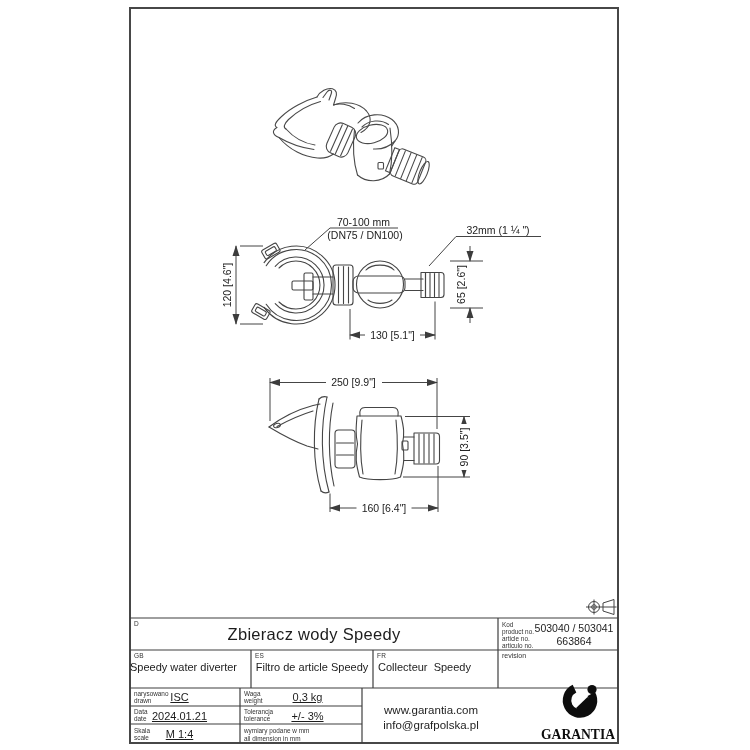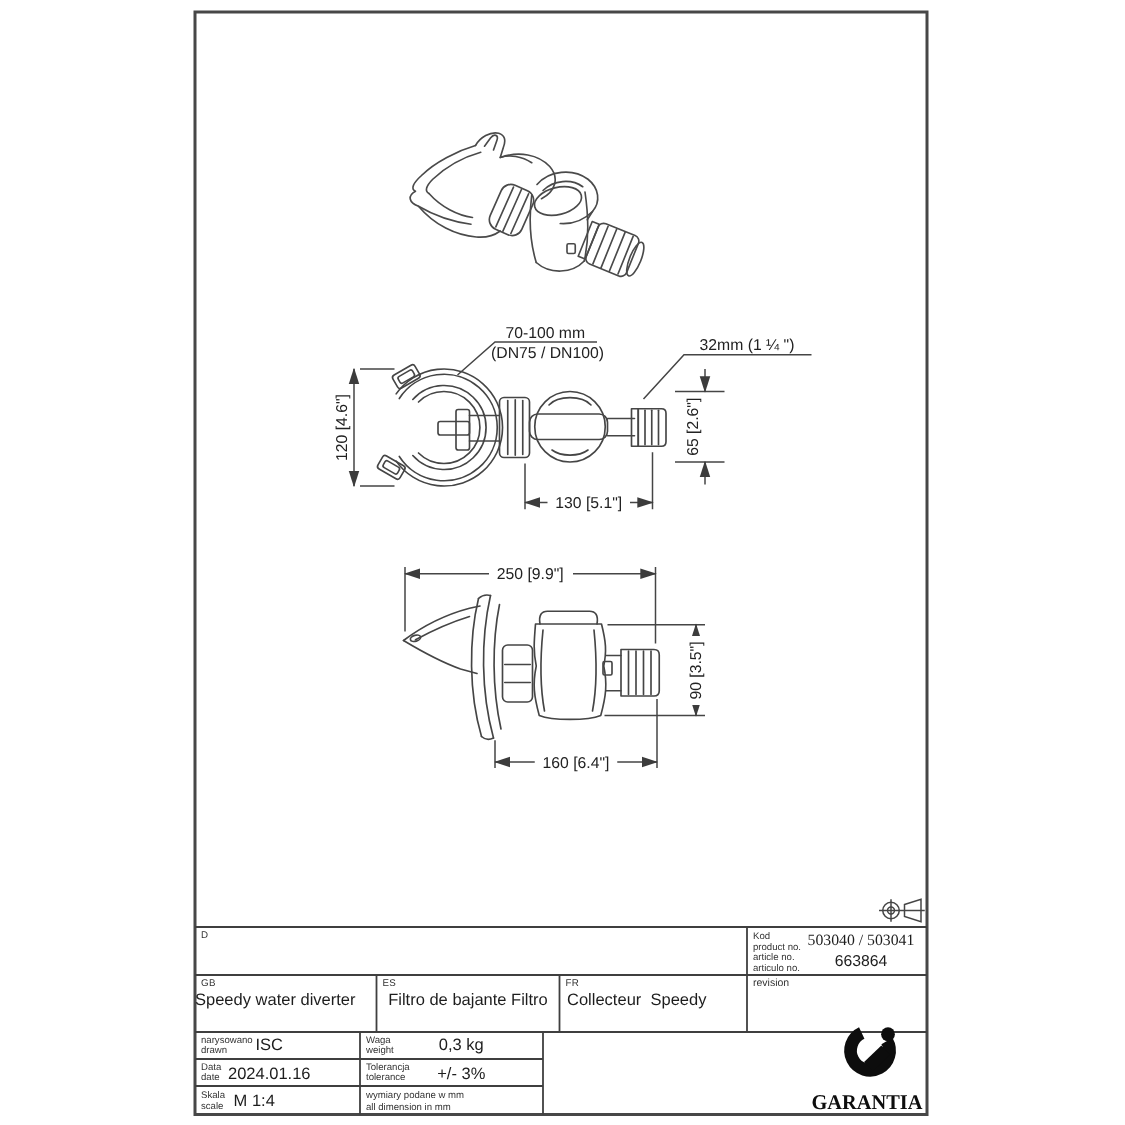--- a/index.html
+++ b/index.html
@@ -5,21 +5,21 @@
   html,body{margin:0;padding:0;background:#fff;}
   .page{position:relative;width:750px;height:750px;background:#fff;overflow:hidden;
         font-family:"Liberation Sans",sans-serif;color:#222;}
   .page svg{position:absolute;left:0;top:0;}
   .abs{position:absolute;}
   .tag{font-size:6.5px;color:#333;letter-spacing:.2px;}
   .tiny{font-size:6.4px;line-height:7.2px;color:#333;}
   .sheet-title{font-size:16.5px;color:#1d1d1d;letter-spacing:.3px;display:flex;
                align-items:center;justify-content:center;}
   .lang-main{font-size:11px;color:#1d1d1d;text-align:center;white-space:pre;}
-  .val{font-size:11px;color:#1d1d1d;text-align:center;}
+  .val{font-size:11px;color:#1d1d1d;text-align:center;text-decoration:underline;}
   .code-val{font-size:10.5px;color:#1d1d1d;text-align:center;}
   .contact{font-size:11.5px;line-height:14.5px;text-align:center;color:#1d1d1d;}
   .rev{font-size:7px;color:#333;}
   svg text{fill:#222;}
   .dimtxt{font-size:10.5px;font-family:"Liberation Sans",sans-serif;}
   .brandtxt{font-family:"Liberation Serif",serif;font-weight:bold;font-size:14px;fill:#0d0d0d;}
 </style>
 </head>
 <body>
 
@@ -196,67 +196,72 @@
 
   <g>
     <path d="M533,693.2 A13,13 0 1 0 549.8,698.5" transform="translate(41.5,-4.5)" fill="none" stroke="#0d0d0d" stroke-width="8.5"></path>
     <line x1="590.5" y1="700" x2="579" y2="711" stroke="#0d0d0d" stroke-width="8.5"></line>
     <circle cx="592" cy="689.5" r="4.6" fill="#0d0d0d"></circle>
     <text class="brandtxt" x="578" y="739" text-anchor="middle" textLength="74" lengthAdjust="spacingAndGlyphs">GARANTIA</text>
   </g>
 </svg>
 
   <div class="abs tag" style="left:134px;top:620px;">D</div>
+  <div class="abs sheet-title" style="left:130px;top:620px;width:368px;height:29px;">Zbieracz wody Speedy</div>
 
   <div class="abs tiny" style="left:502px;top:620.5px;">
     <div>Kod</div>
     <div>product no.</div>
     <div>article no.</div>
     <div>articulo no.</div>
   </div>
-  <div class="abs code-val" style="left:534px;top:622px;width:80px;font-family:Liberation Serif, serif;">503040 / 503041</div>
+  <div class="abs code-val" style="left:534px;top:622px;width:80px;">503040 / 503041</div>
   <div class="abs code-val" style="left:534px;top:634.5px;width:80px;">663864</div>
 
   <div class="abs tag" style="left:134px;top:652px;">GB</div>
   <div class="abs lang-main" style="left:130px;top:661px;width:99px;">Speedy water diverter</div>
   <div class="abs tag" style="left:255px;top:652px;">ES</div>
-  <div class="abs lang-main" style="left:251px;top:661px;width:122px;">Filtro de bajante Filtro</div>
+  <div class="abs lang-main" style="left:251px;top:661px;width:122px;">Filtro de article Speedy</div>
   <div class="abs tag" style="left:377px;top:652px;">FR</div>
   <div class="abs lang-main" style="left:373px;top:661px;width:103px;">Collecteur  Speedy</div>
   <div class="abs rev" style="left:502px;top:651.5px;">revision</div>
 
   <div class="abs tiny" style="left:134px;top:690px;">
     <div>narysowano</div>
     <div>drawn</div>
   </div>
   <div class="abs val" style="left:142px;top:691px;width:75px;">ISC</div>
 
   <div class="abs tiny" style="left:134px;top:708px;">
     <div>Data</div>
     <div>date</div>
   </div>
-  <div class="abs val" style="left:142px;top:709.5px;width:75px;">2024.01.16</div>
+  <div class="abs val" style="left:142px;top:709.5px;width:75px;">2024.01.21</div>
 
   <div class="abs tiny" style="left:134px;top:726.5px;">
     <div>Skala</div>
     <div>scale</div>
   </div>
-  <div class="abs val" style="left:132px;top:728px;width:75px;">M 1:4</div>
+  <div class="abs val" style="left:142px;top:728px;width:75px;">M 1:4</div>
 
   <div class="abs tiny" style="left:244px;top:690px;">
     <div>Waga</div>
     <div>weight</div>
   </div>
   <div class="abs val" style="left:275px;top:691px;width:65px;">0,3 kg</div>
 
   <div class="abs tiny" style="left:244px;top:708px;">
     <div>Tolerancja</div>
     <div>tolerance</div>
   </div>
   <div class="abs val" style="left:275px;top:709.5px;width:65px;">+/- 3%</div>
 
   <div class="abs tiny" style="left:244px;top:727px;line-height:8px;">
     <div>wymiary podane w mm</div>
     <div>all dimension in mm</div>
   </div>
 
+  <div class="abs contact" style="left:372px;top:703px;width:118px;">
+    <div>www.garantia.com</div>
+    <div>info@grafpolska.pl</div>
+  </div>
 
 </div>
 
 </body></html>

